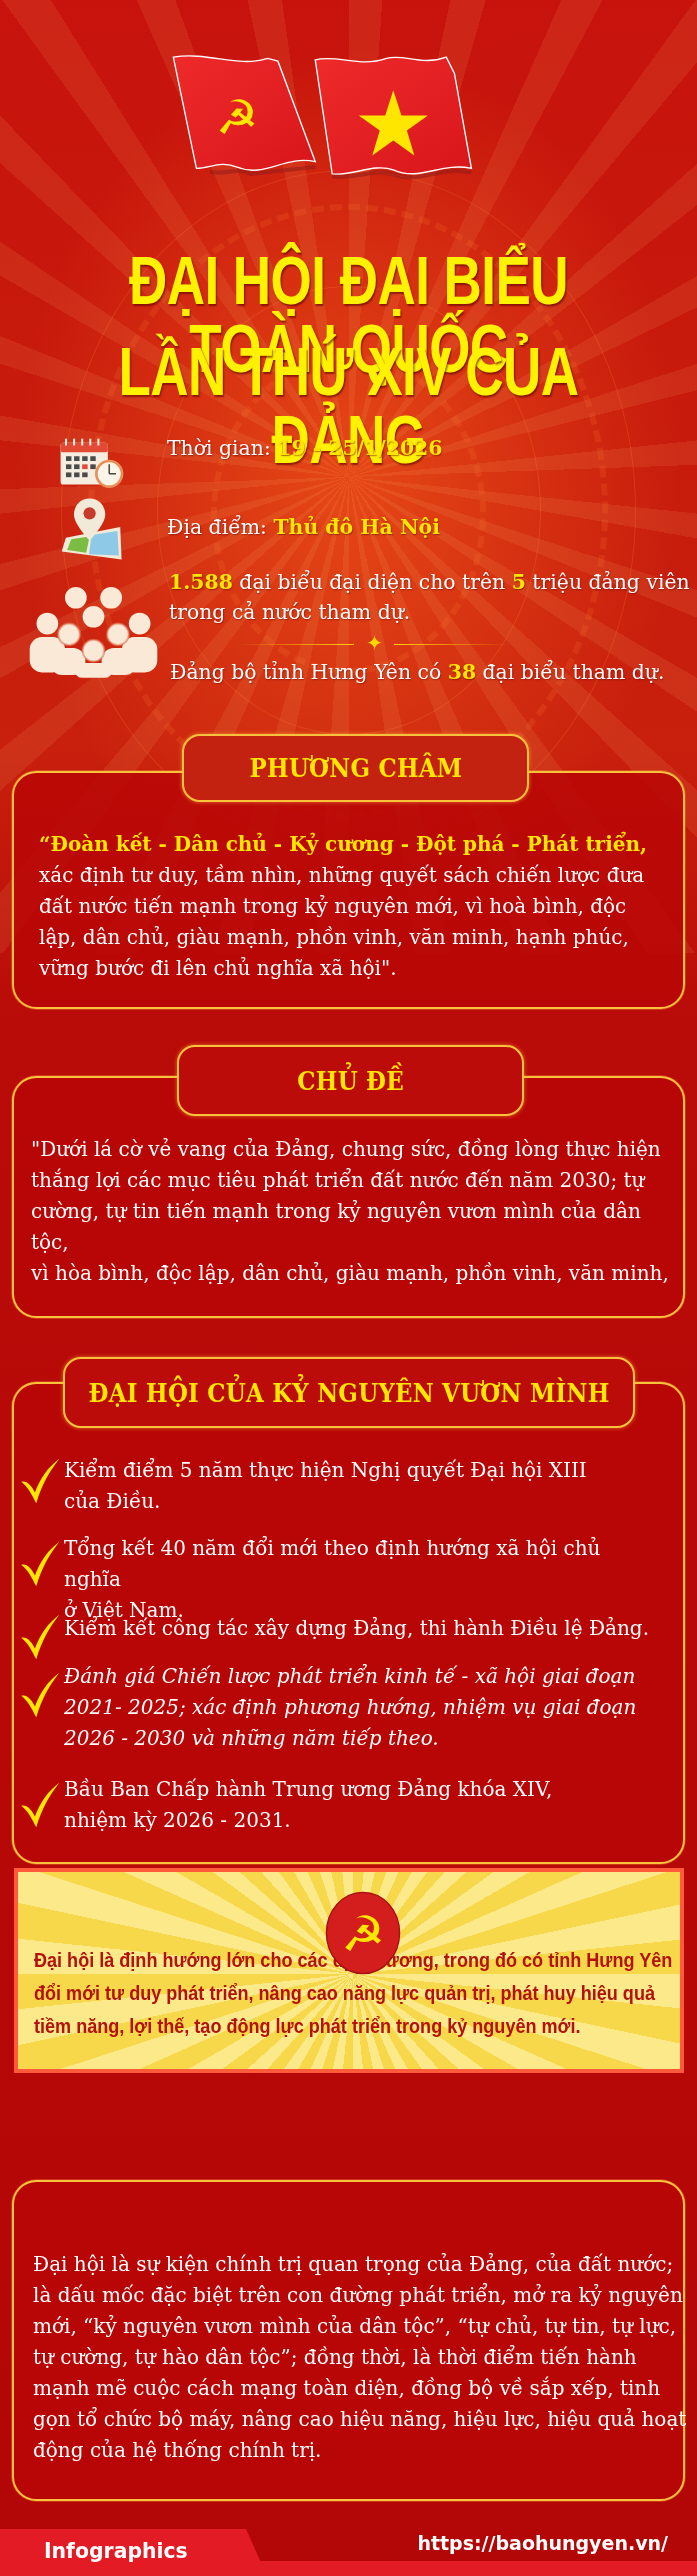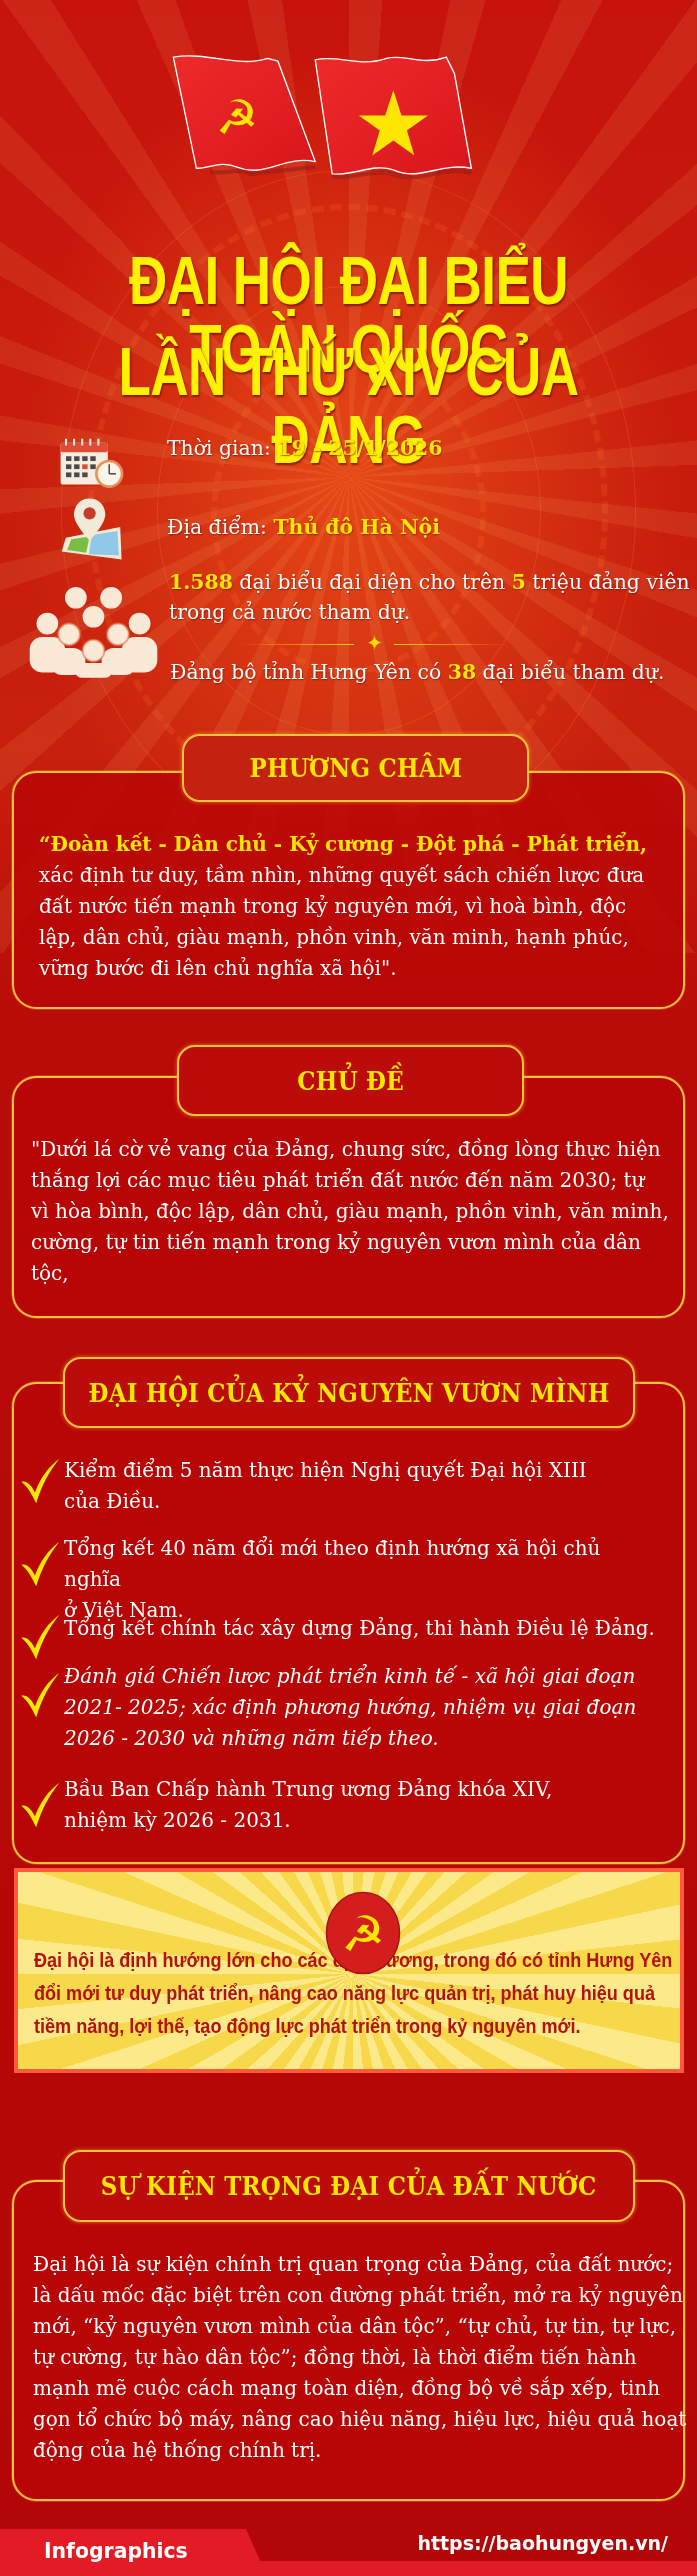--- a/index.html
+++ b/index.html
@@ -172,22 +172,22 @@
     <div>vững bước đi lên chủ nghĩa xã hội".</div>
   </div>
 
   <div class="box" style="top:1076px;height:242px;"></div>
   <div class="pill" style="left:177px;top:1045px;width:347px;height:71px;">
       <span>CHỦ ĐỀ</span>
     </div>
   <div class="para" style="left:31px;top:1134px;width:647px;">
     <div>"Dưới lá cờ vẻ vang của Đảng, chung sức, đồng lòng thực hiện</div>
     <div>thắng lợi các mục tiêu phát triển đất nước đến năm 2030; tự</div>
+    <div>cường, tự tin tiến mạnh trong kỷ nguyên vươn mình của dân tộc,</div>
     <div>vì hòa bình, độc lập, dân chủ, giàu mạnh, phồn vinh, văn minh,</div>
-    <div>cường, tự tin tiến mạnh trong kỷ nguyên vươn mình của dân tộc,</div>
   </div>
 
   <div class="box" style="top:1382px;height:482px;"></div>
   <div class="pill" style="left:63px;top:1357px;width:572px;height:71px;">
       <span>ĐẠI HỘI CỦA KỶ NGUYÊN VƯƠN MÌNH</span>
     </div>
 
   <svg class="check" style="top:1457px;" viewBox="0 0 62 70">
       <path d="M2 36 C10 34 16 40 22 52 C30 30 42 14 58 2 C44 20 32 40 24 68 C18 56 12 44 2 36 Z" fill="#ffe600"></path>
     </svg>
@@ -201,21 +201,21 @@
     </svg>
   <div class="item" style="top:1533px;">
     <div>Tổng kết 40 năm đổi mới theo định hướng xã hội chủ nghĩa</div>
     <div>ở Việt Nam.</div>
   </div>
 
   <svg class="check" style="top:1613px;" viewBox="0 0 62 70">
       <path d="M2 36 C10 34 16 40 22 52 C30 30 42 14 58 2 C44 20 32 40 24 68 C18 56 12 44 2 36 Z" fill="#ffe600"></path>
     </svg>
   <div class="item" style="top:1613px;">
-    <div>Tổng kết chính tác xây dựng Đảng, thi hành Điều lệ Đảng.</div>
+    <div>Kiểm kết công tác xây dựng Đảng, thi hành Điều lệ Đảng.</div>
   </div>
 
   <svg class="check" style="top:1671px;" viewBox="0 0 62 70">
       <path d="M2 36 C10 34 16 40 22 52 C30 30 42 14 58 2 C44 20 32 40 24 68 C18 56 12 44 2 36 Z" fill="#ffe600"></path>
     </svg>
   <div class="item" style="top:1661px;font-style:italic;">
     <div>Đánh giá Chiến lược phát triển kinh tế - xã hội giai đoạn</div>
     <div>2021- 2025; xác định phương hướng, nhiệm vụ giai đoạn</div>
     <div>2026 - 2030 và những năm tiếp theo.</div>
   </div>
@@ -235,23 +235,20 @@
       <div>tiềm năng, lợi thế, tạo động lực phát triển trong kỷ nguyên mới.</div>
     </div>
   </div>
   <svg class="emblem" viewBox="0 0 112 124">
     <ellipse cx="56" cy="62" rx="54" ry="60" fill="#d41d1d"></ellipse>
     <ellipse cx="56" cy="62" rx="54" ry="60" fill="none" stroke="#a31010" stroke-width="2"></ellipse>
     <text x="56" y="88" font-size="72" fill="#ffe600" font-family="DejaVu Sans, sans-serif" text-anchor="middle">☭</text>
   </svg>
 
   <div class="box" style="top:2180px;height:321px;"></div>
-  <div class="pill" style="left:63px;top:2150px;width:572px;height:72px;">
-      <span>SỰ KIỆN TRỌNG ĐẠI CỦA ĐẤT NƯỚC</span>
-    </div>
   <div class="para" style="left:33px;top:2249px;width:654px;">
     <div>Đại hội là sự kiện chính trị quan trọng của Đảng, của đất nước;</div>
     <div>là dấu mốc đặc biệt trên con đường phát triển, mở ra kỷ nguyên</div>
     <div>mới, “kỷ nguyên vươn mình của dân tộc”, “tự chủ, tự tin, tự lực,</div>
     <div>tự cường, tự hào dân tộc”; đồng thời, là thời điểm tiến hành</div>
     <div>mạnh mẽ cuộc cách mạng toàn diện, đồng bộ về sắp xếp, tinh</div>
     <div>gọn tổ chức bộ máy, nâng cao hiệu năng, hiệu lực, hiệu quả hoạt</div>
     <div>động của hệ thống chính trị.</div>
   </div>
 

